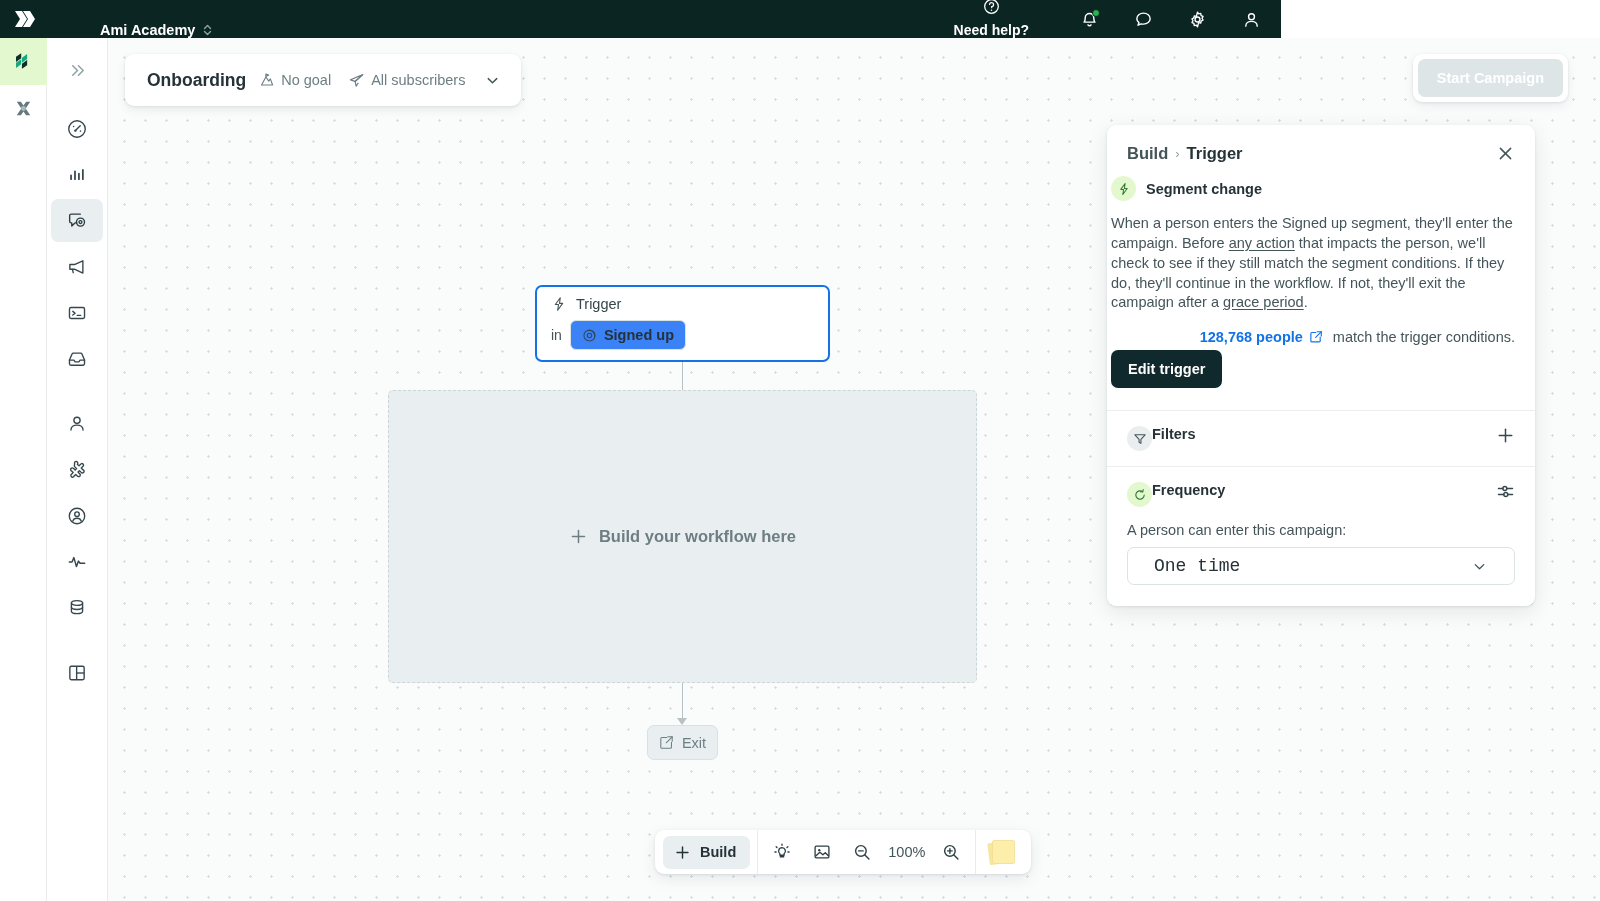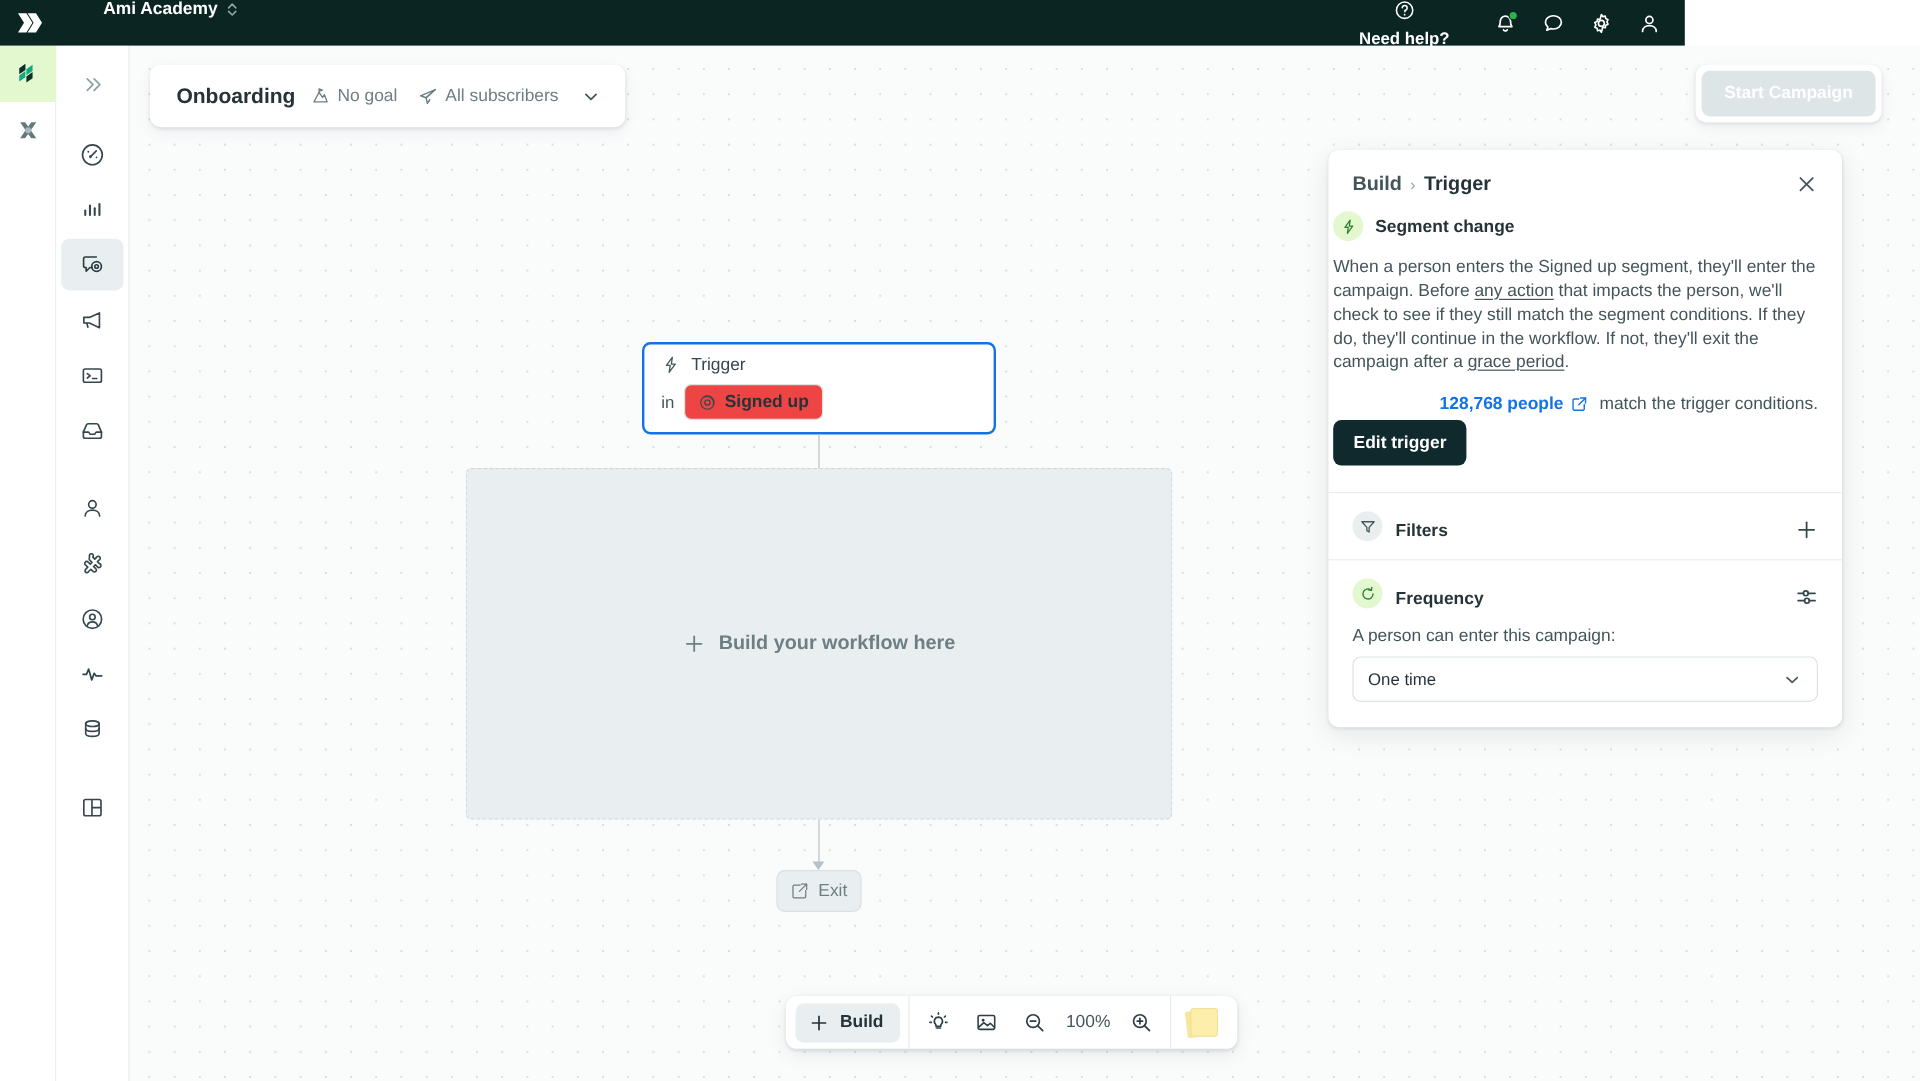--- a/index.html
+++ b/index.html
@@ -5,24 +5,25 @@
   * { box-sizing: border-box; margin: 0; padding: 0; }
   html, body {
     width: 1600px; height: 901px;
     font-family: "Liberation Sans", sans-serif;
     background: #ffffff;
     overflow: hidden;
   }
 
   
   #topbar {
-    position: absolute; top: 0; left: 0; width: 1404px; height: 38px;
+    position: absolute; top: 0; left: 0; width: 1281px; height: 38px;
     background: #0b2522;
-    display: flex; align-items: flex-start;
+    display: flex; align-items: flex-end;
     z-index: 60;
+    gap: 14px;
   }
   #topbar .brand-mark {
     width: 48px; height: 38px;
     display: flex; align-items: center; justify-content: center;
   }
   #topbar .workspace {
     display: flex; align-items: center; gap: 7px;
     margin-left: 38px;
     color: #ffffff; font-size: 14.5px; font-weight: bold;
     cursor: pointer;
@@ -137,21 +138,21 @@
     display: flex; align-items: center; gap: 9px;
     font-size: 14.5px; color: #35474d;
   }
   #trigger-node .row2 {
     display: flex; align-items: center; gap: 8px; margin-top: 8px;
   }
   #trigger-node .in-label { font-size: 14px; color: #44555a; }
   #trigger-node .seg-chip {
     display: inline-flex; align-items: center; gap: 7px;
     border: 1px solid #dce3e3; border-radius: 6px;
-    background: #ef4444;
+    background: #3b82f6;
     padding: 6px 11px;
     font-size: 14.5px; font-weight: bold; color: #253238;
     cursor: pointer;
   }
 
   .edge {
     position: absolute; width: 1.4px; background: #b6c2c5;
   }
   #edge1 { left: 574px; top: 324px; height: 28px; }
   #edge2 { left: 574px; top: 645px; height: 39px; }
@@ -260,40 +261,41 @@
   }
   .match-row .ext { color: #1373e6; display: flex; margin-right: 4px; cursor: pointer; }
   #edit-trigger {
     background: #10292c; color: #ffffff; border: none; border-radius: 7px;
     font-family: inherit; font-size: 14.5px; font-weight: bold;
     padding: 11px 17px; cursor: pointer;
   }
 
   .p-sep { height: 1px; background: #eaeeef; }
   .sect-head {
-    display: flex; align-items: flex-end; gap: 11px;
+    display: flex; align-items: flex-start; 
     padding: 15px 20px;
   }
   .sect-ico {
     width: 25px; height: 25px; border-radius: 50%;
     display: flex; align-items: center; justify-content: center;
   }
   .sect-ico.grey { background: #eaeeef; color: #44555a; }
   .sect-ico.green { background: #e3f8ce; color: #2f7d32; }
   .sect-title { flex: 1; font-size: 14.5px; font-weight: bold; color: #253238; }
   .sect-action { color: #35474d; cursor: pointer; display: flex; }
 
   .freq-body { padding: 0 20px 21px 20px; }
   .freq-label { font-size: 14.5px; color: #44555a; margin-bottom: 9px; }
   .freq-select {
     height: 38px; border: 1px solid #dce3e3; border-radius: 7px;
     display: flex; align-items: center;
-    padding: 0 12px;
-    font-size: 14px; color: #253238;
+    padding: 0 26px;
+    font-size: 18px; color: #253238;
     cursor: pointer;
+    font-family: Liberation Mono, monospace;
   }
   .freq-select .val { flex: 1; }
   .freq-select .cv { color: #44555a; display: flex; }
 </style>
 </head>
 <body>
 
 <div id="topbar">
   <div class="brand-mark">
     <svg width="22" height="22" viewBox="0 0 22 22" fill="none">

